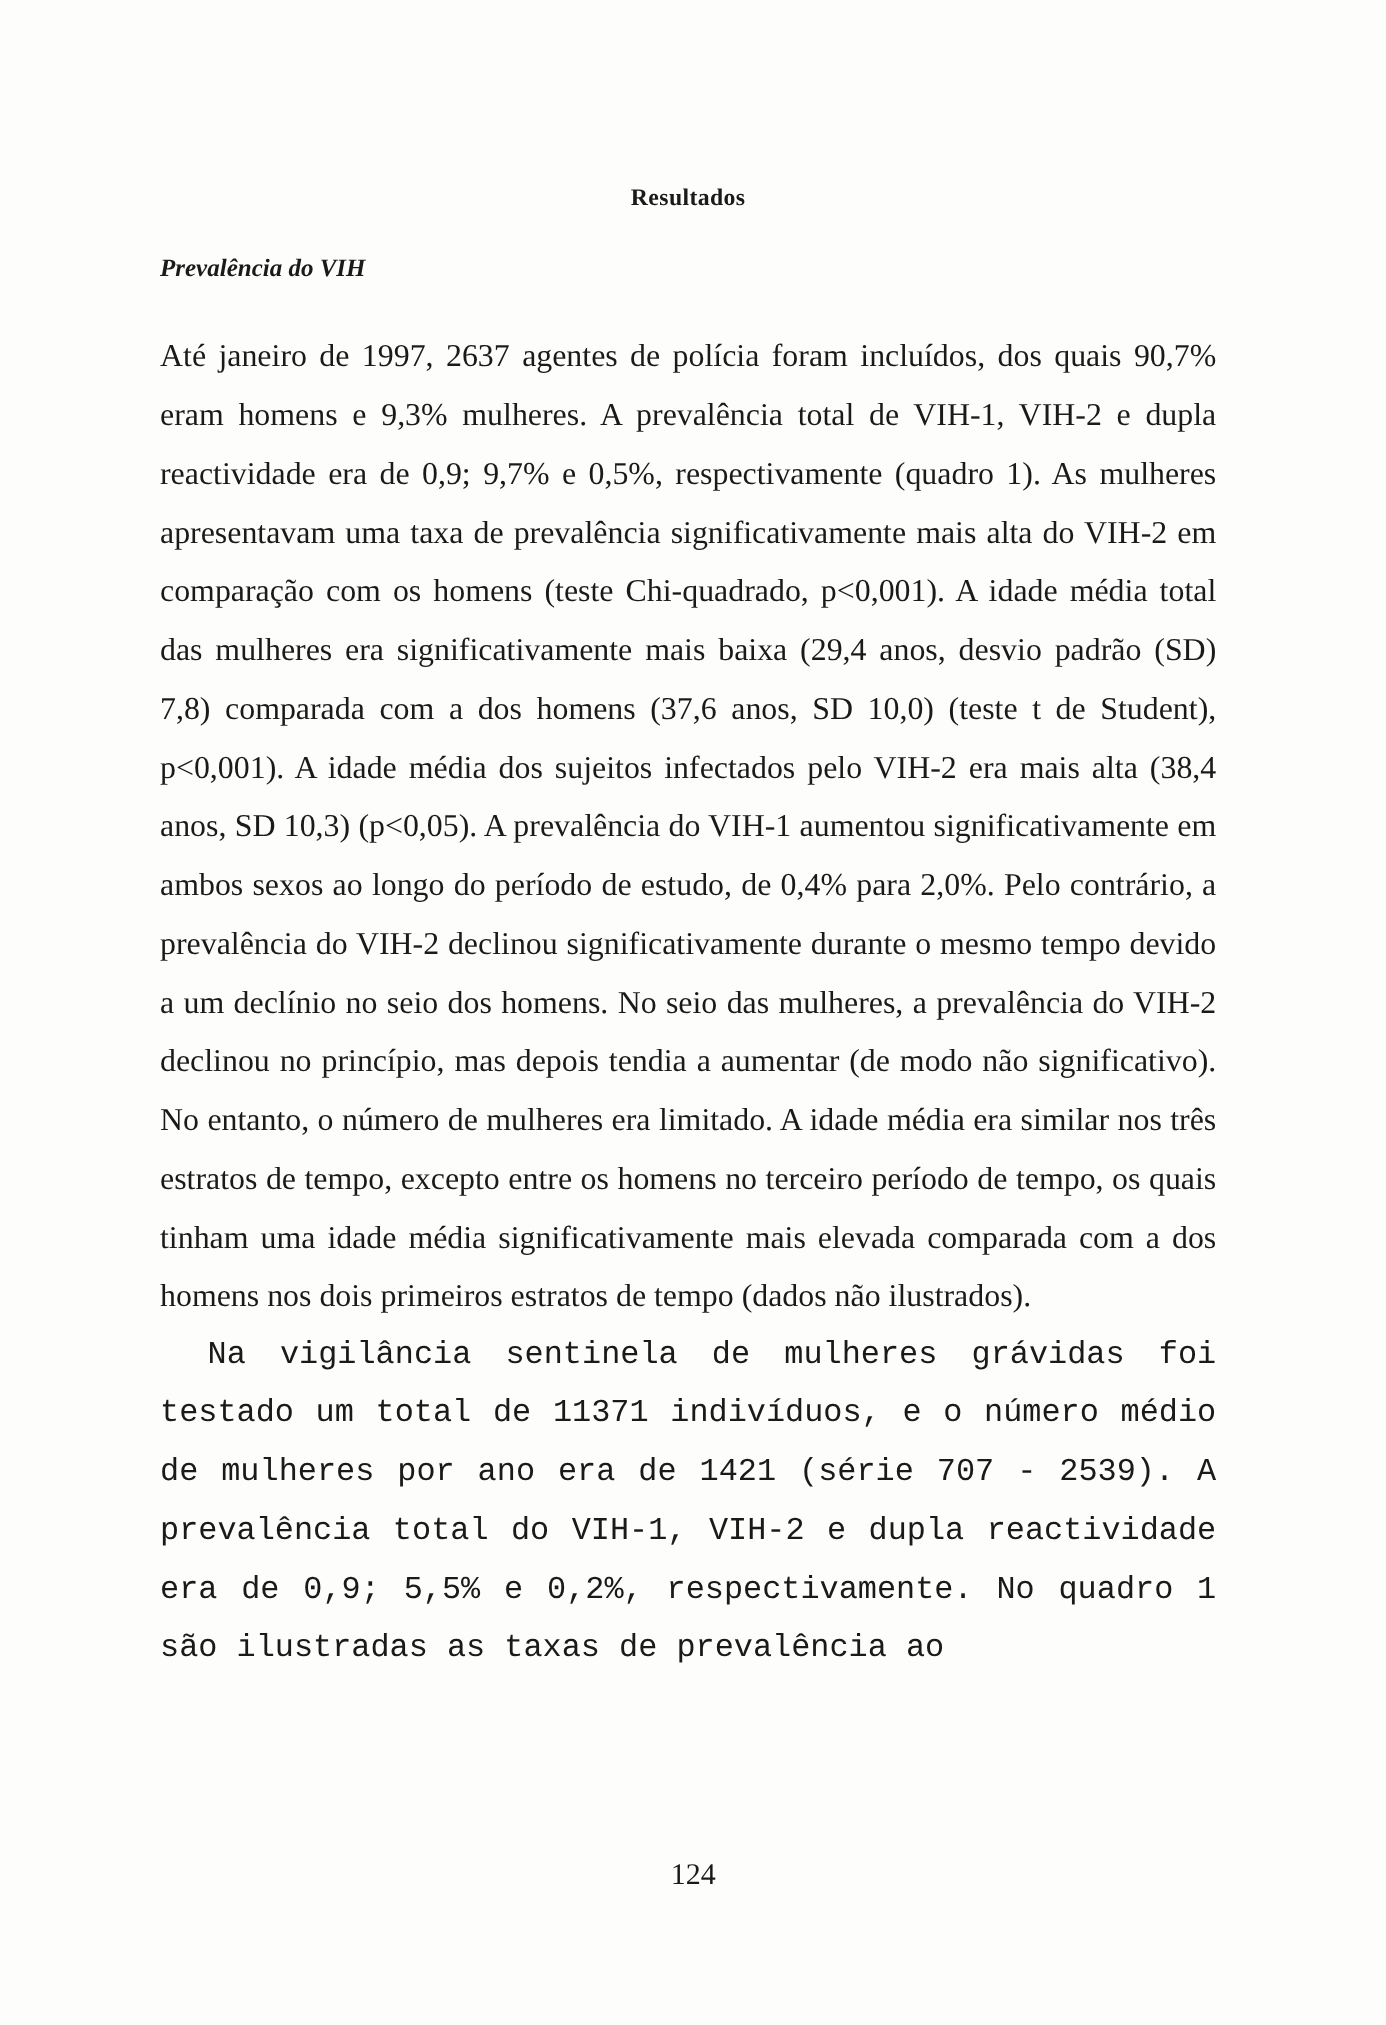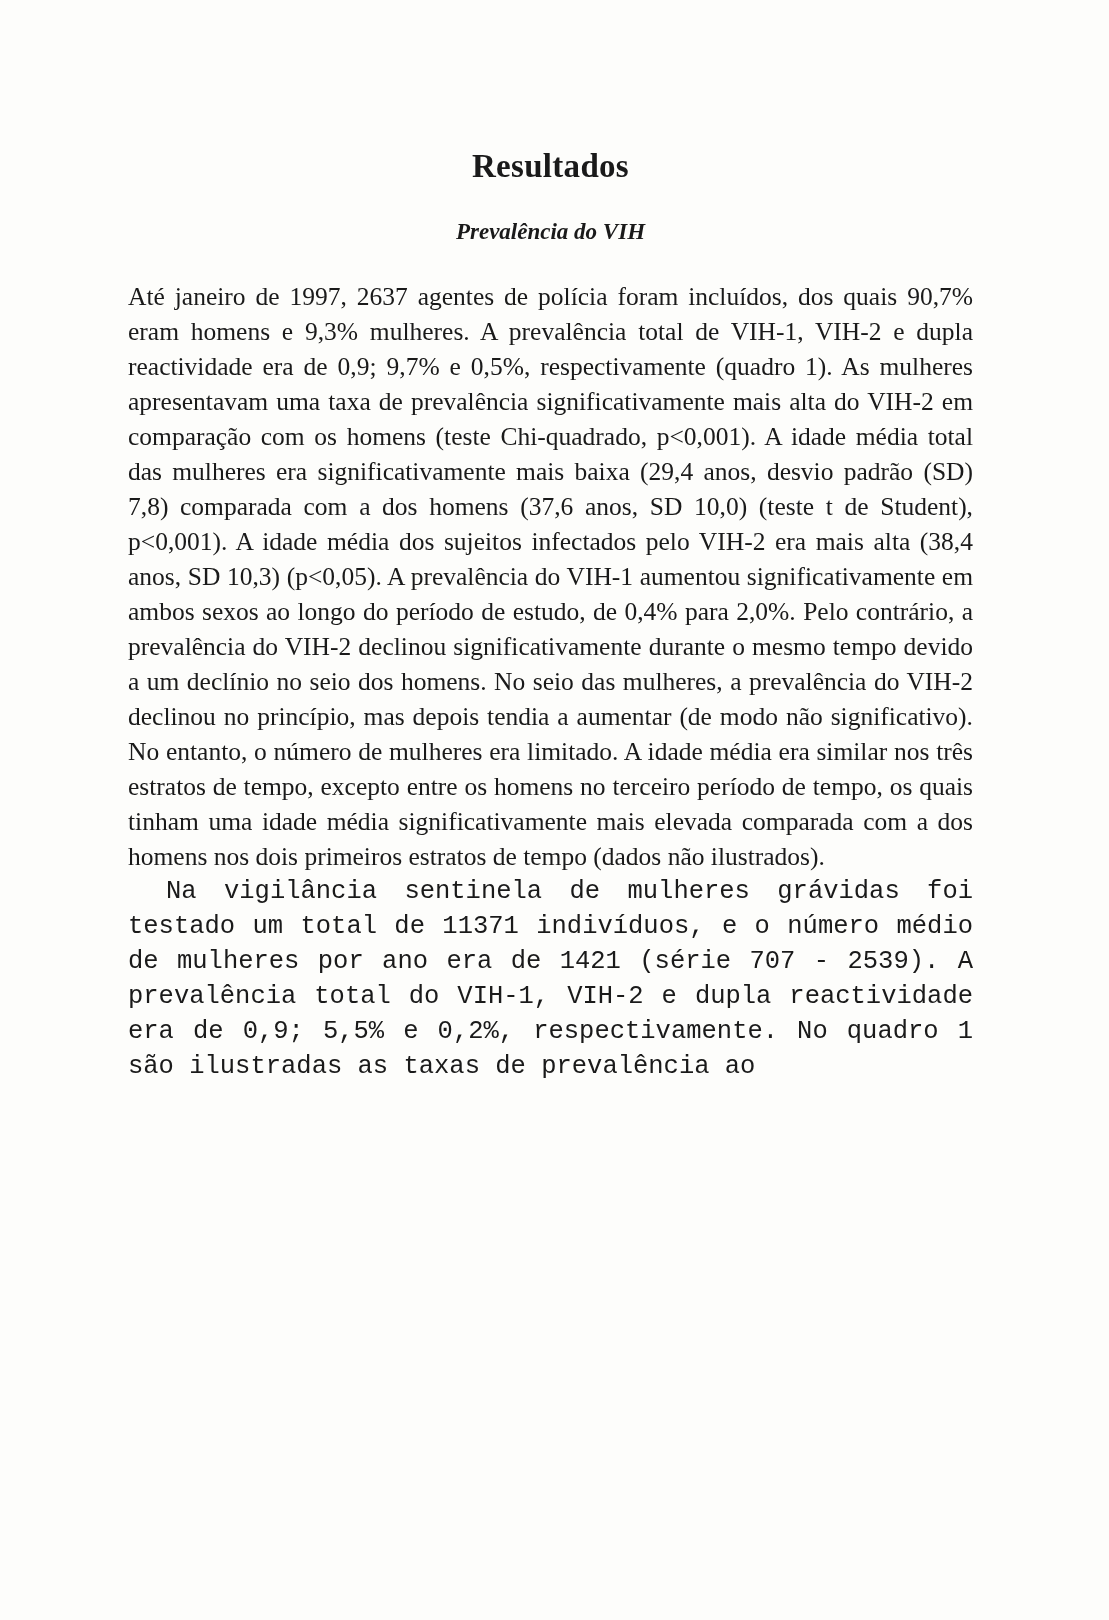--- a/index.html
+++ b/index.html
@@ -24,37 +24,37 @@
     background: #fdfdfb;
   }
   .content {
     position: absolute;
     left: 128px;
     top: 148px;
     width: 845px;
   }
   .doc-title {
     font-family: "Liberation Serif", serif;
-    font-size: 33px;
+    font-size: 19px;
     font-weight: bold;
     text-align: center;
     letter-spacing: 0.3px;
     margin: 0 0 34px 0;
   }
   .doc-subtitle {
     font-family: "Liberation Serif", serif;
-    font-size: 23px;
+    font-size: 20px;
     font-style: italic;
-    text-align: center;
+    text-align: left;
     margin: 0 0 34px 0;
   }
   .body-text {
     font-family: "Liberation Serif", serif;
     font-size: 25.5px;
-    line-height: 35px;
+    line-height: 47px;
     text-align: justify;
     text-justify: inter-word;
     margin: 0;
     hyphens: manual;
   }
   .body-text + .body-text {
     text-indent: 38px;
     font-family: Liberation Mono, monospace;
   }
   .page-number {
@@ -70,13 +70,14 @@
 </head>
 <body>
 
 <div class="page">
   <div class="content">
     <h1 class="doc-title">Resultados</h1>
     <h2 class="doc-subtitle">Prevalência do VIH</h2>
     <p class="body-text">Até janeiro de 1997, 2637 agentes de polícia foram incluídos, dos quais 90,7% eram homens e 9,3% mulheres. A prevalência total de VIH-1, VIH-2 e dupla reactividade era de 0,9; 9,7% e 0,5%, respectivamente (quadro 1). As mulheres apresentavam uma taxa de prevalência significativamente mais alta do VIH-2 em comparação com os homens (teste Chi-quadrado, p&lt;0,001). A idade média total das mulheres era significativamente mais baixa (29,4 anos, desvio padrão (SD) 7,8) comparada com a dos homens (37,6 anos, SD 10,0) (teste t de Student), p&lt;0,001). A idade média dos sujeitos infectados pelo VIH-2 era mais alta (38,4 anos, SD 10,3) (p&lt;0,05). A prevalência do VIH-1 aumentou significativamente em ambos sexos ao longo do período de estudo, de 0,4% para 2,0%. Pelo contrário, a prevalência do VIH-2 declinou significativamente durante o mesmo tempo devido a um declínio no seio dos homens. No seio das mulheres, a prevalência do VIH-2 declinou no princípio, mas depois tendia a aumentar (de modo não significativo). No entanto, o número de mulheres era limitado. A idade média era similar nos três estratos de tempo, excepto entre os homens no terceiro período de tempo, os quais tinham uma idade média significativamente mais elevada comparada com a dos homens nos dois primeiros estratos de tempo (dados não ilustrados).</p>
     <p class="body-text">Na vigilância sentinela de mulheres grávidas foi testado um total de 11371 indivíduos, e o número médio de mulheres por ano era de 1421 (série 707 - 2539). A prevalência total do VIH-1, VIH-2 e dupla reactividade era de 0,9; 5,5% e 0,2%, respectivamente. No quadro 1 são ilustradas as taxas de prevalência ao</p>
   </div>
+  <div class="page-number">124</div>
 </div>
 
 </body></html>

